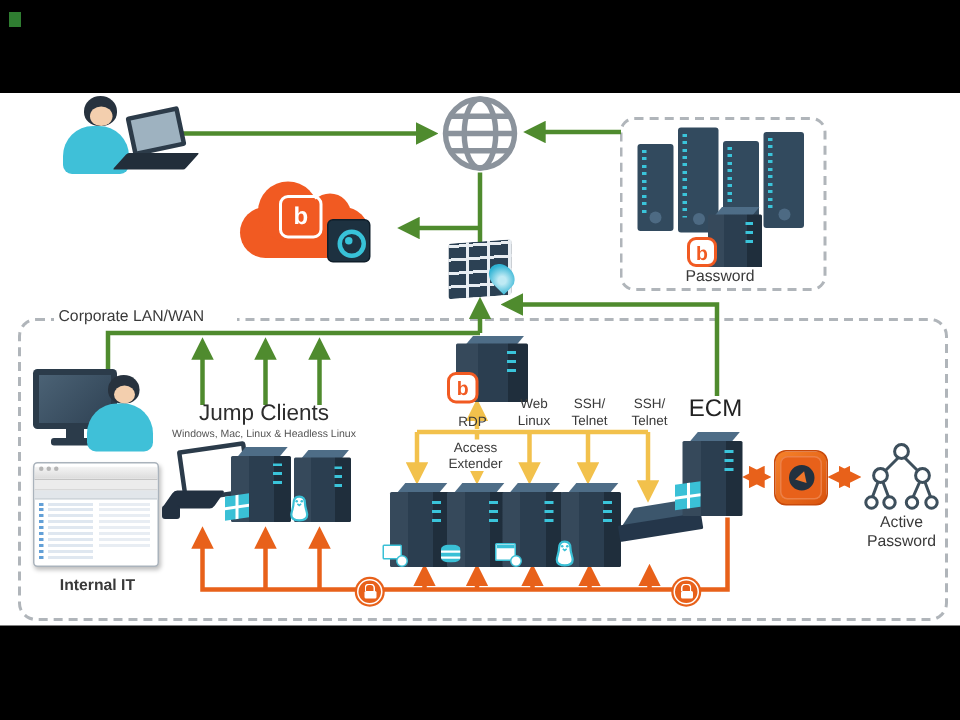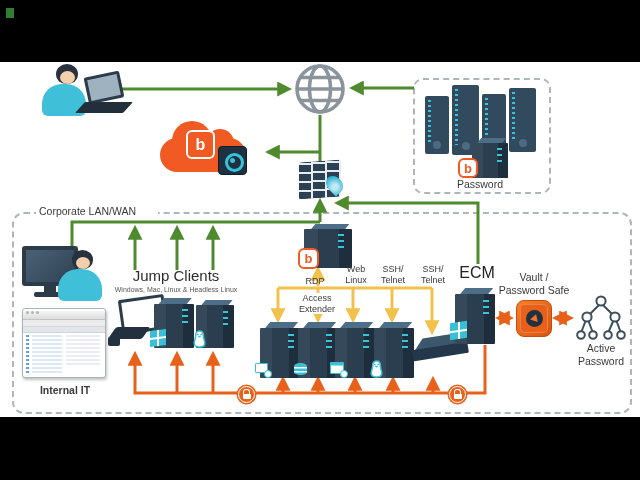--- a/index.html
+++ b/index.html
@@ -401,24 +401,20 @@
   <div class="lbl" id="lbl-ecm">
     <span>ECM</span>
   </div>
   <div class="tower" id="ecm">
     <i class="cap"></i>
       <i class="bod"></i>
       <i class="slt"></i>
     <span class="winlogo"></span>
   </div>
 
-  <div class="lbl" id="lbl-vault">
-    <span>Vault /</span>
-    <span>Password Safe</span>
-  </div>
   <div class="abs" id="vault">
     <span class="dial"></span>
   </div>
 
   <div class="abs" id="ad">
     <svg width="50" height="46" viewBox="0 0 50 46">
       <g stroke="#3d4f5c" stroke-width="2" fill="none">
         <path d="M25 8 L11 22 M25 8 L39 22 M11 22 L5 38 M11 22 L17 38 M39 22 L32 38 M39 22 L45 38"></path>
       </g>
       <g stroke="#3d4f5c" stroke-width="2" fill="#fff">

